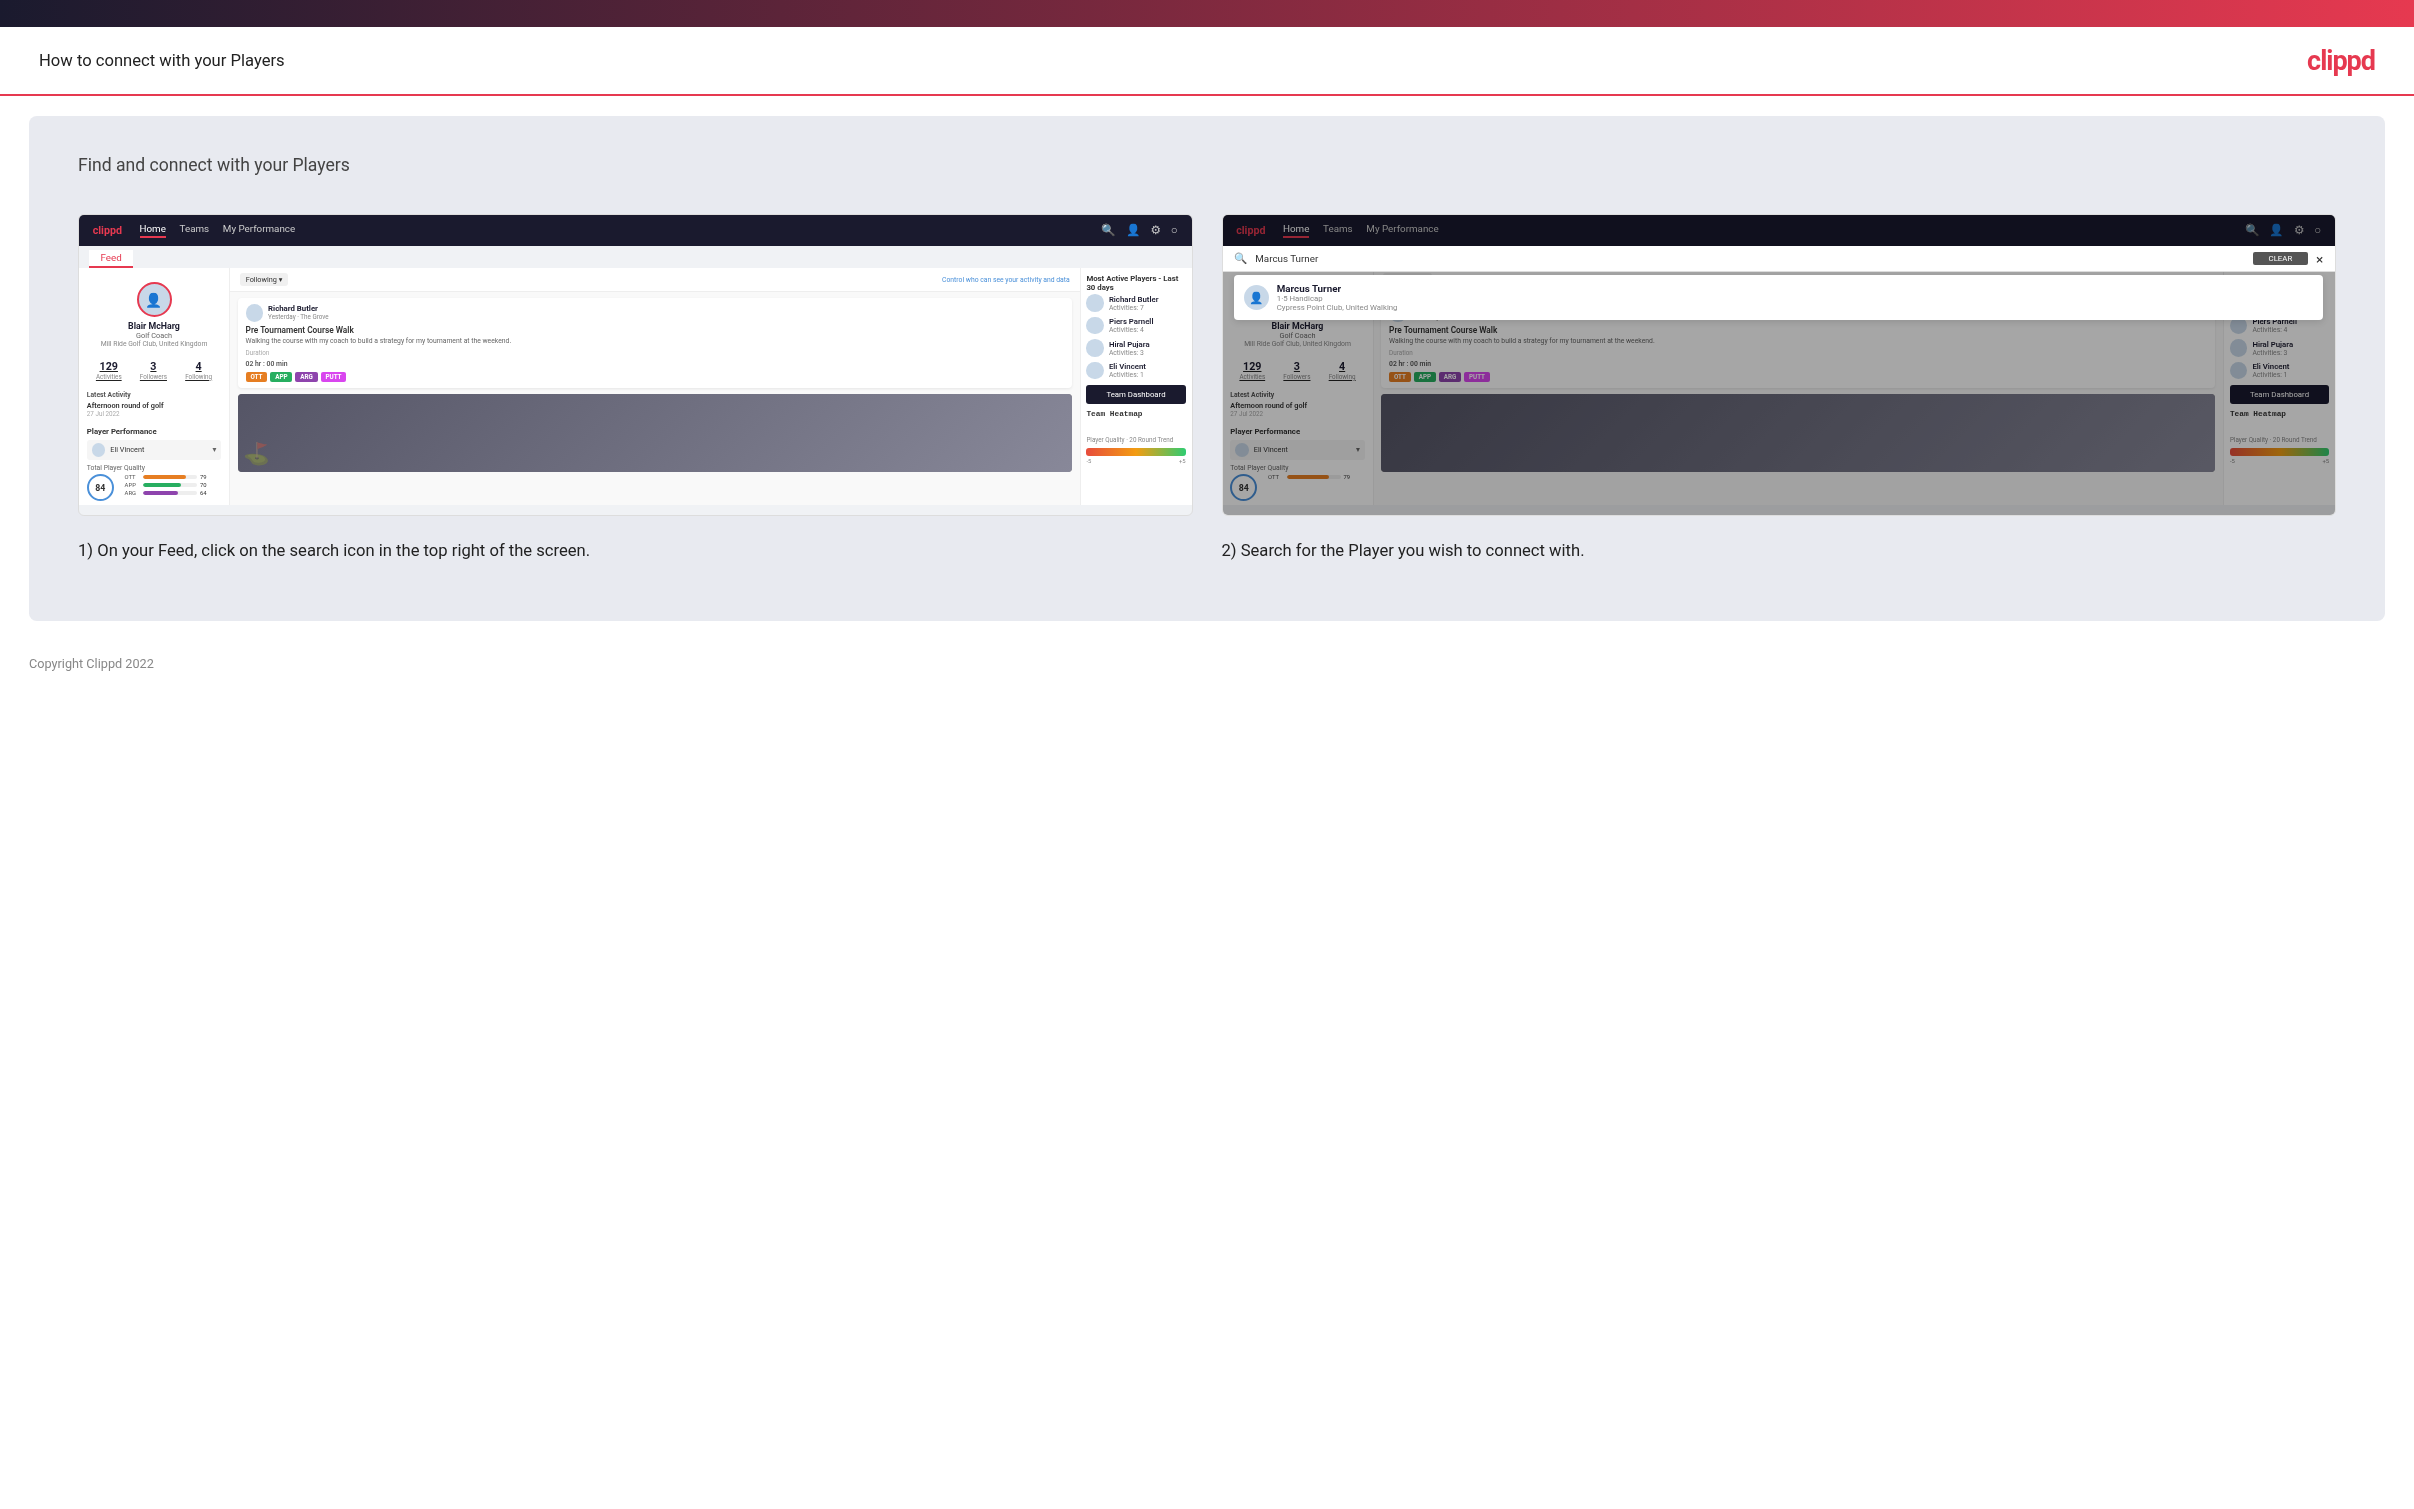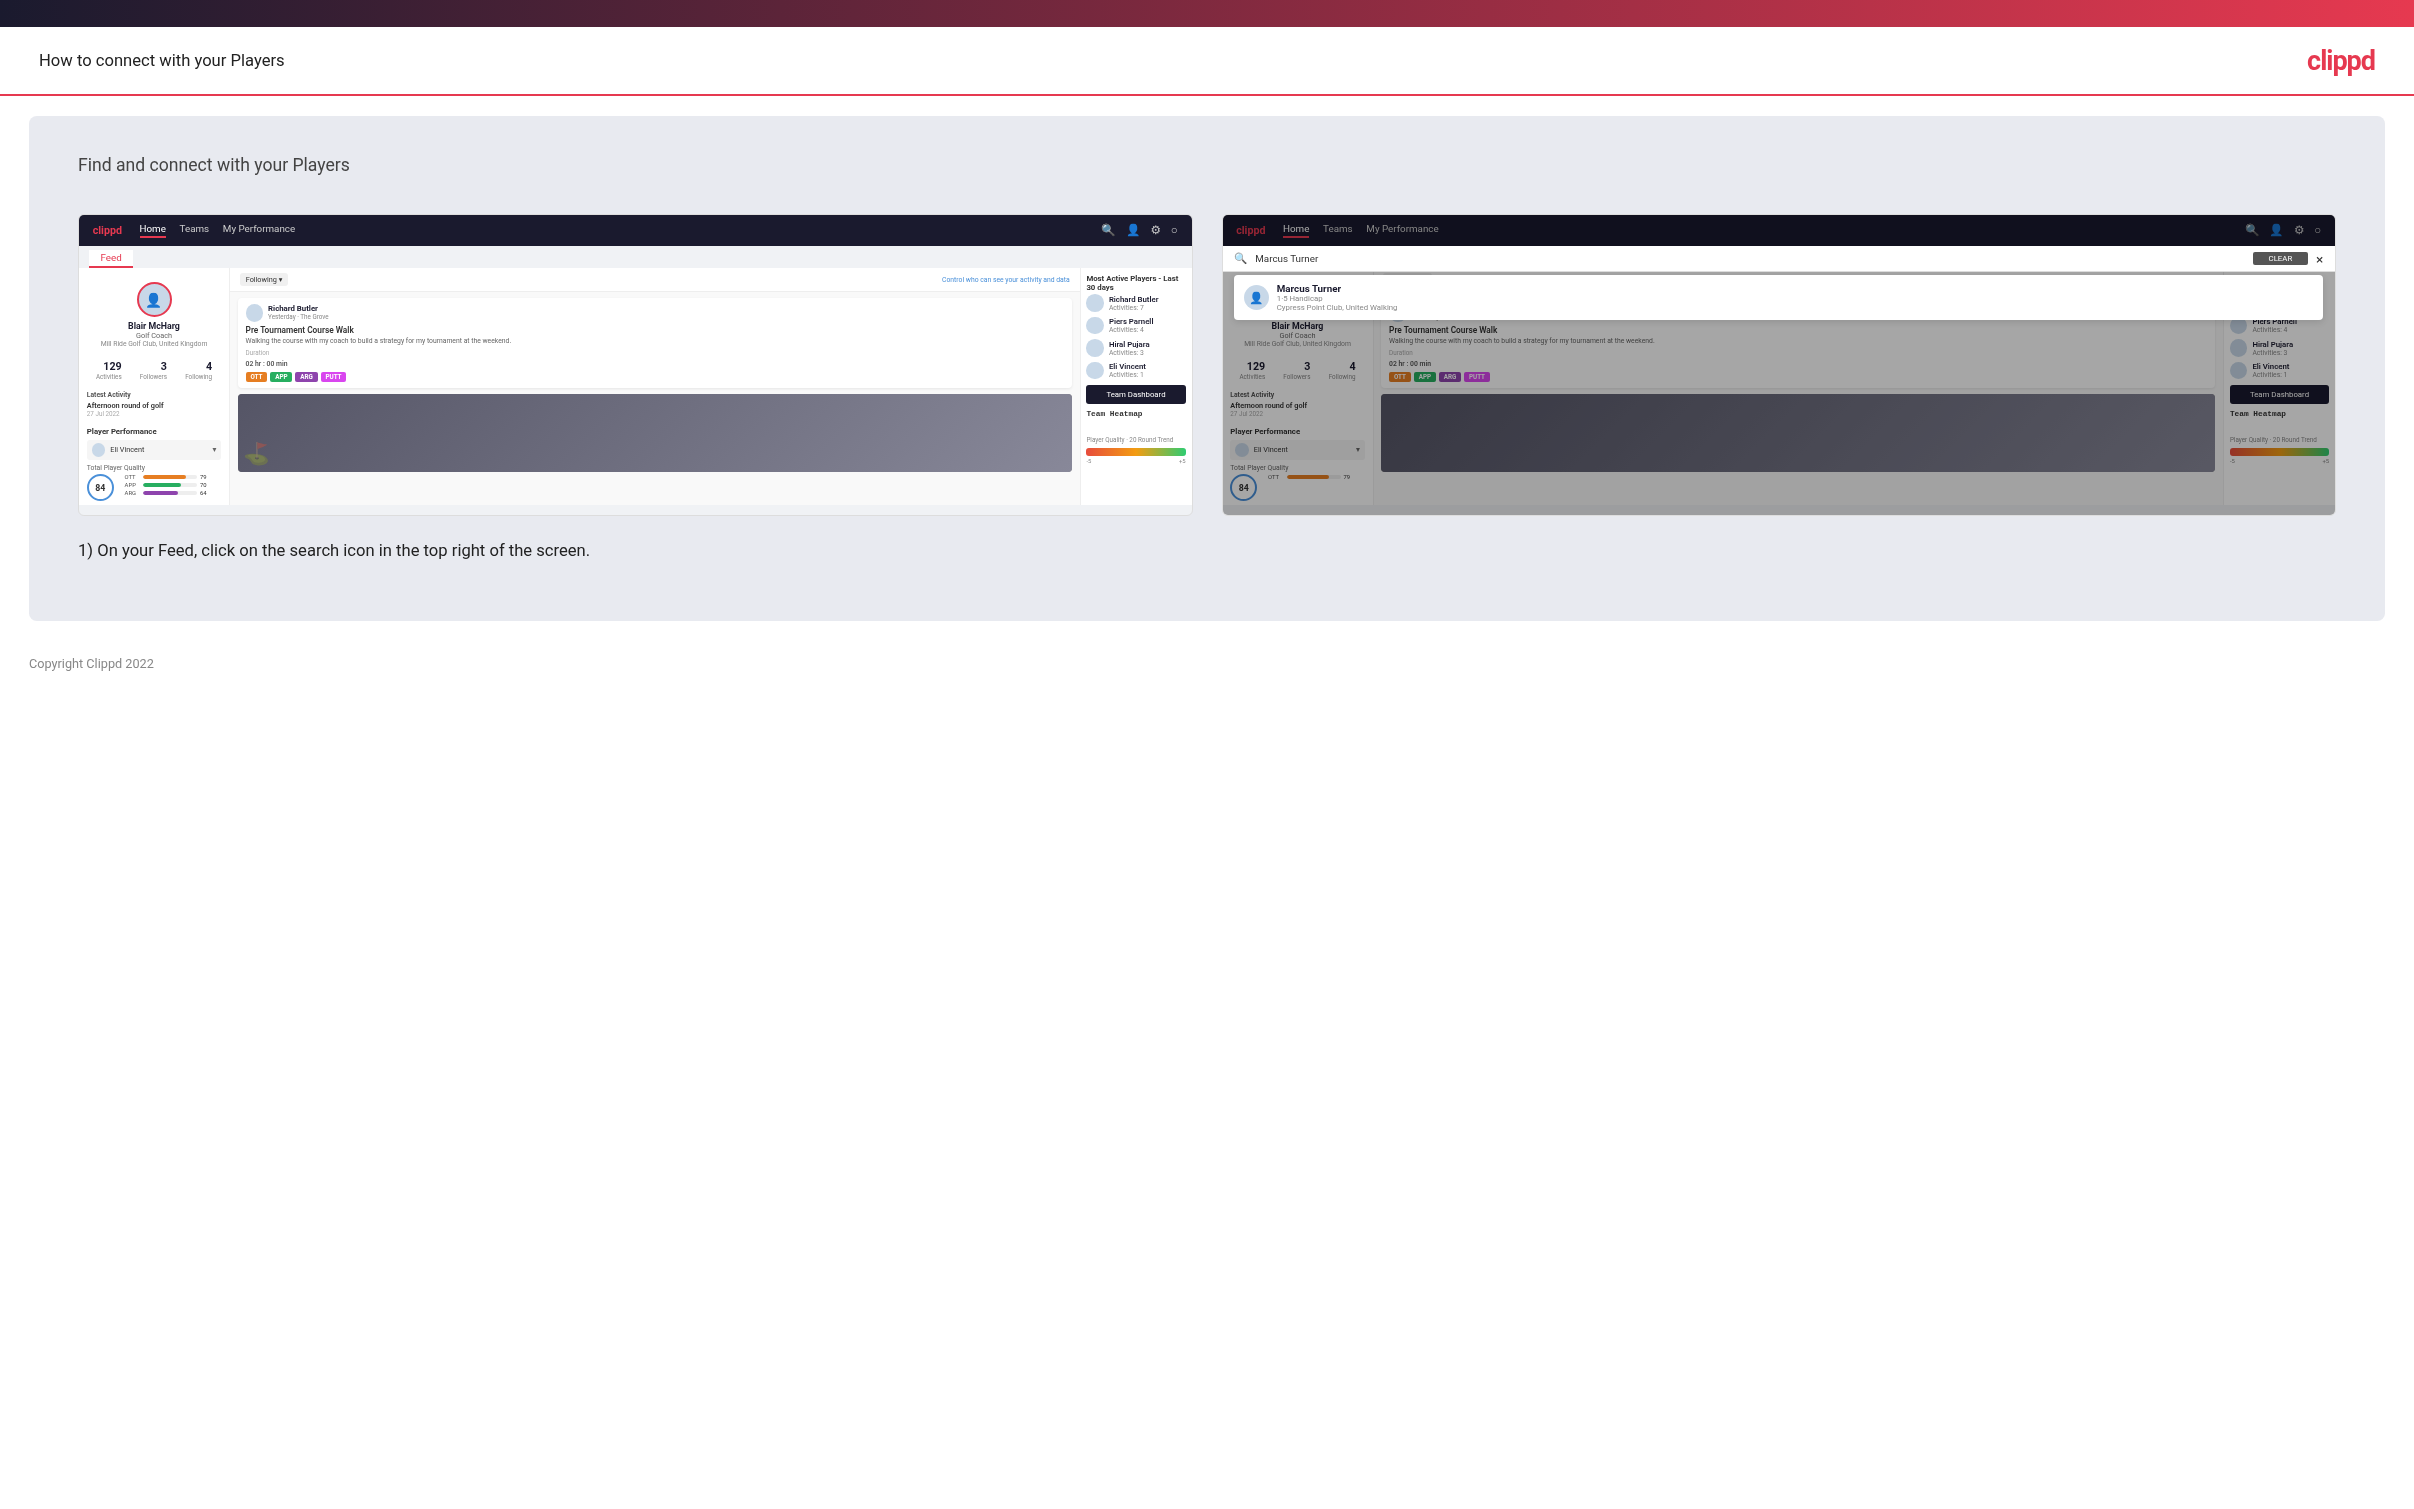--- a/index.html
+++ b/index.html
@@ -186,21 +186,22 @@
       color: #888;
     }
 
     .stats-row {
       display: flex;
       justify-content: space-around;
       margin: 5.9px 0;
     }
 
     .stat-item {
-      text-align: right;
+      text-align: center;
+      text-decoration: underline;
     }
 
     .stat-num {
       font-size: 10.7px;
       font-weight: 700;
       color: #1a1a2e;
     }
 
     .stat-label {
       font-size: 6.3px;
@@ -959,20 +960,21 @@
             <div class="search-result-avatar">👤</div>
             <div>
               <div class="search-result-name">Marcus Turner</div>
               <div class="search-result-handicap">1·5 Handicap</div>
               <div class="search-result-club">Cypress Point Club, United Walking</div>
             </div>
           </div>
         </div>
       </div>
 
+      <div class="step-description">2) Search for the Player you wish to connect with.</div>
     </div>
 
   </div>
 </div>
 
 <div class="footer">
   <span>Copyright Clippd 2022</span>
 </div>
 
 

